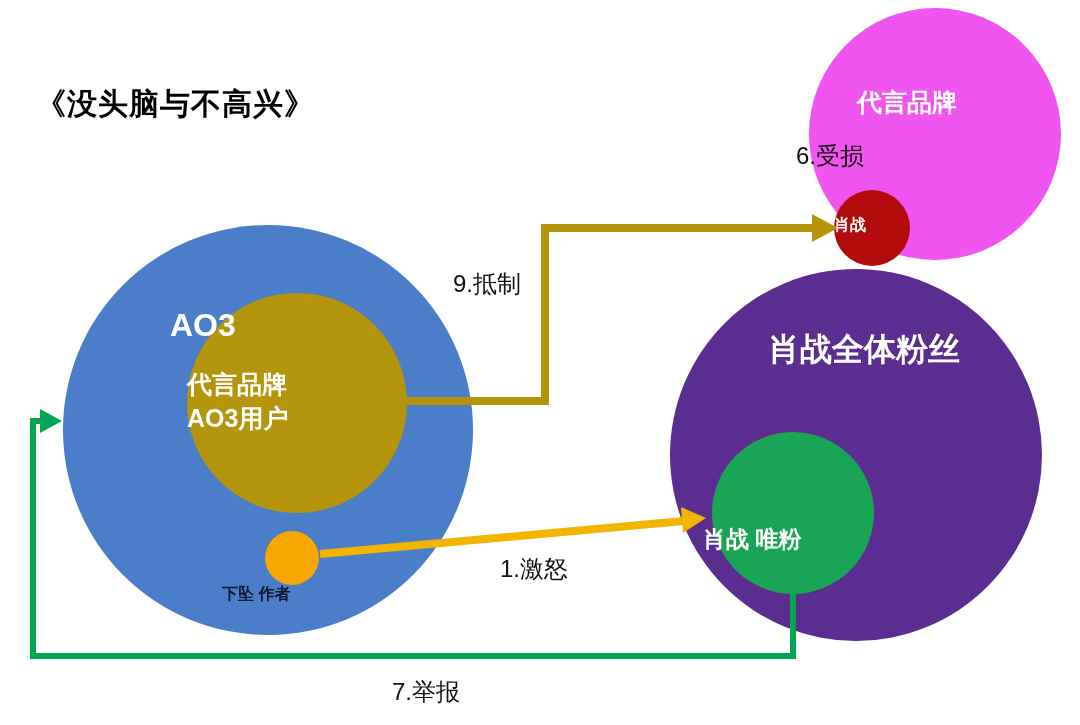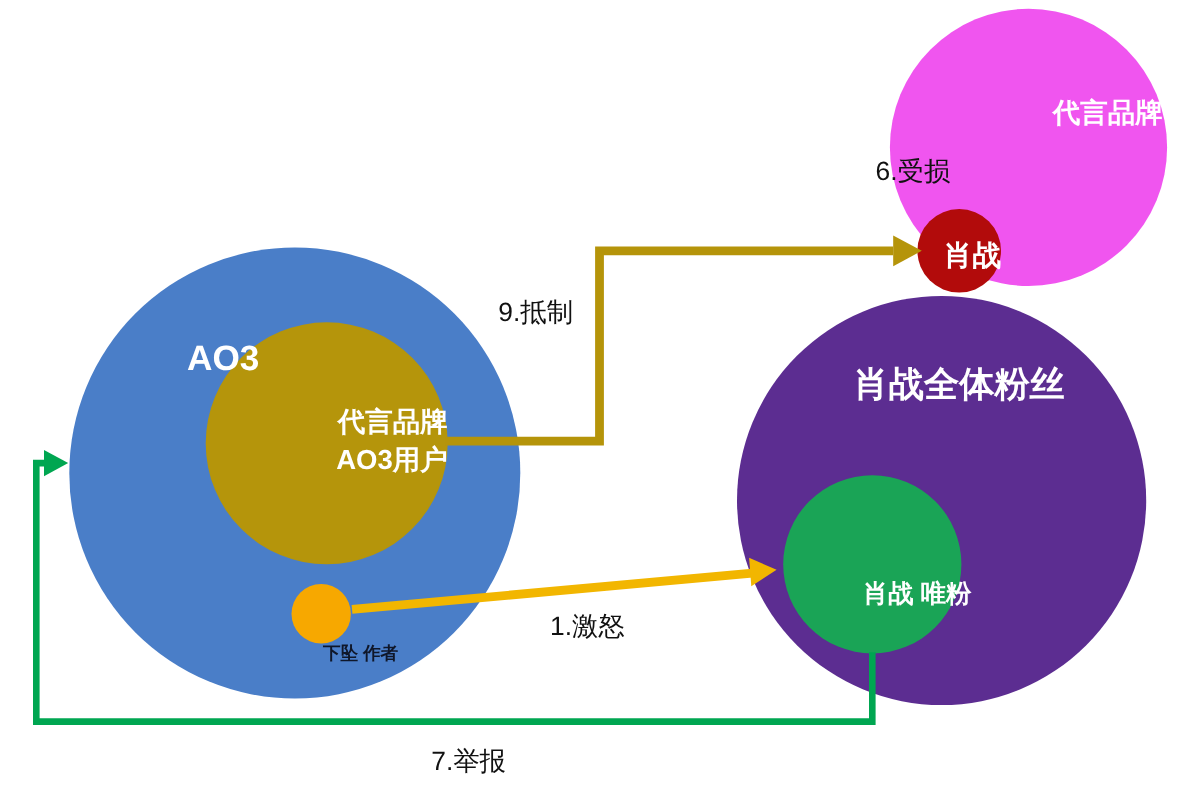--- a/index.html
+++ b/index.html
@@ -6,34 +6,35 @@
   .canvas{
     position:relative;
     width:1080px;height:725px;
     background:#ffffff;
     overflow:hidden;
     font-family:"Liberation Sans","DejaVu Sans",sans-serif;
   }
   .circle{position:absolute;border-radius:50%;}
   .lbl{position:absolute;white-space:nowrap;color:#000;}
   .lbl.white{color:#ffffff;font-weight:bold;}
-  .center{text-align:right;white-space:normal;}
+  .center{text-align:left;white-space:normal;}
   .page-title{
     position:absolute;left:36px;top:84px;
     font-size:30px;font-weight:bold;color:#000;
     letter-spacing:1px;
   }
   .arrow-layer{position:absolute;left:0;top:0;pointer-events:none;}
   .arrow-label{font-size:24px;color:#111;}
 </style>
 </head>
 <body>
 
 <div class="canvas">
 
+  <div class="page-title">《没头脑与不高兴》</div>
 
   <div class="circle" style="left: 809px; top: 8px; width: 252px; height: 252px; background-color: rgb(240, 85, 239);"></div>
 
   <div class="circle" style="left: 670px; top: 269px; width: 372px; height: 372px; background-color: rgb(92, 45, 145);"></div>
 
   <div class="circle" style="left: 834px; top: 190px; width: 76px; height: 76px; background-color: rgb(178, 11, 11);"></div>
 
   <div class="circle" style="left: 63px; top: 225px; width: 410px; height: 410px; background-color: rgb(74, 126, 200);"></div>
 
   <div class="circle" style="left: 187px; top: 293px; width: 220px; height: 220px; background-color: rgb(181, 149, 11);"></div>
@@ -58,21 +59,21 @@
 
   <div class="lbl white center" style="left:187px;top:368px;width:220px;font-size:25px;line-height:1.35;">
     <div>代言品牌</div>
     <div>AO3用户</div>
   </div>
 
   <div class="lbl center" style="left:222px;top:584px;width:140px;font-size:16px;font-weight:bold;color:#0f172a;">下坠 作者</div>
 
   <div class="lbl white center" style="left:857px;top:86px;width:200px;font-size:25px;">代言品牌</div>
 
-  <div class="lbl white center" style="left:834px;top:215px;width:76px;font-size:26px;">肖战</div>
+  <div class="lbl white center" style="left:834px;top:215px;width:76px;font-size:16px;">肖战</div>
 
   <div class="lbl white center" style="left:768px;top:328px;width:200px;font-size:32px;">肖战全体粉丝</div>
 
   <div class="lbl white center" style="left:703px;top:500px;width:180px;font-size:23px;margin-top:24px;">肖战 唯粉</div>
 
   <div class="lbl arrow-label" style="left:453px;top:268px;">9.抵制</div>
 
   <div class="lbl arrow-label" style="left:500px;top:553px;">1.激怒</div>
 
   <div class="lbl arrow-label" style="left:392px;top:676px;">7.举报</div>

